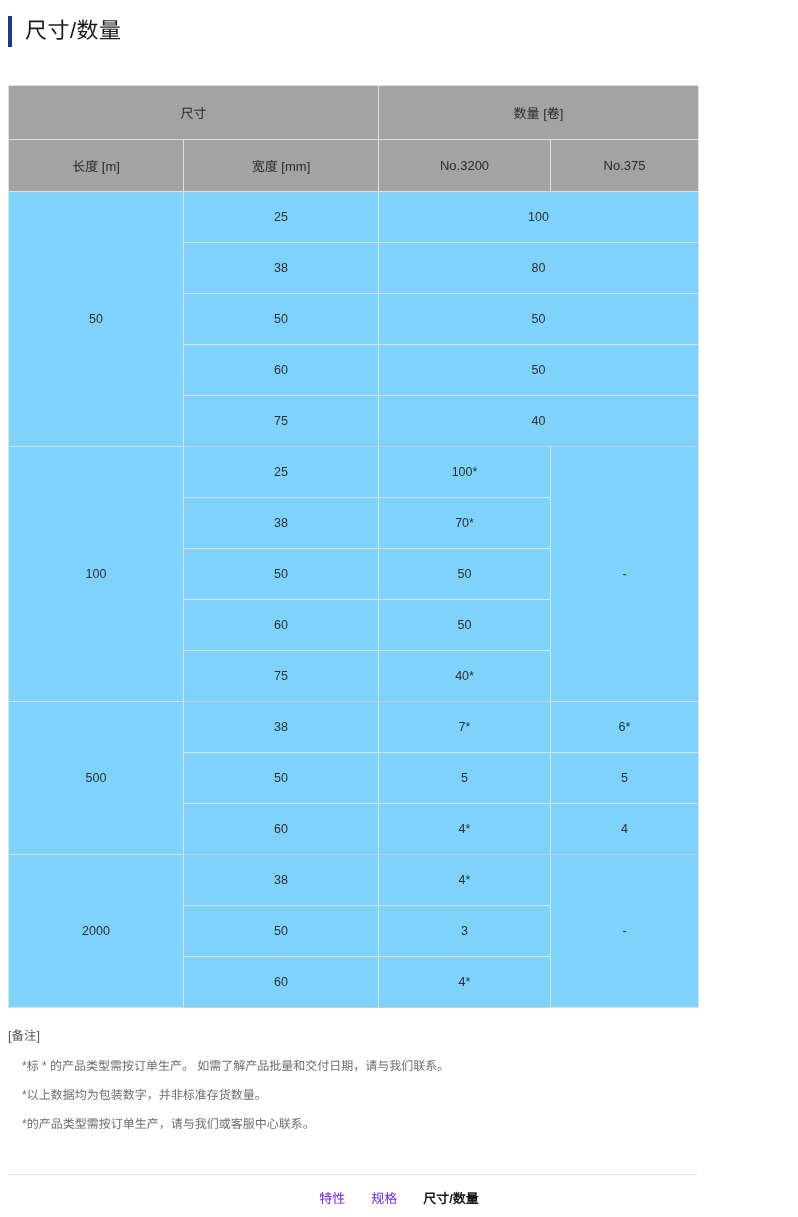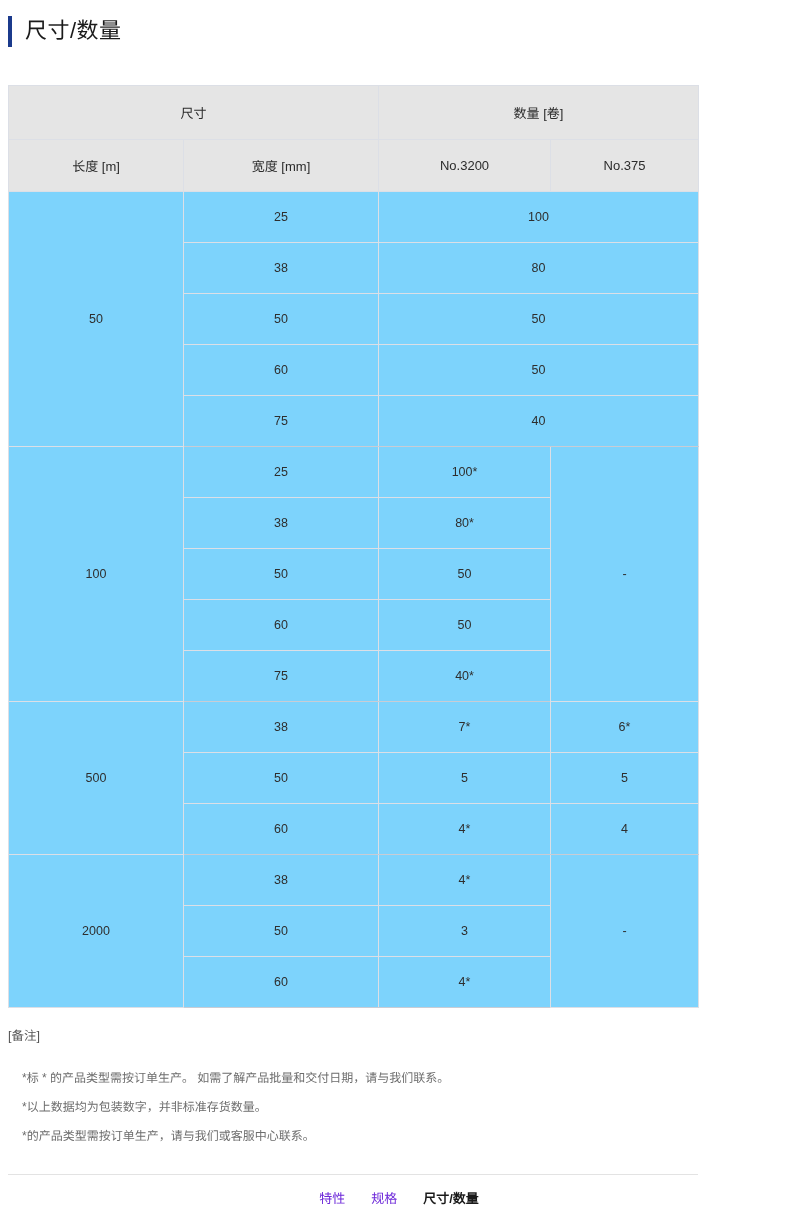--- a/index.html
+++ b/index.html
@@ -59,21 +59,21 @@
 
   table.spec th,
   table.spec td {
     border: 1px solid #dcdfe6;
     text-align: center;
     vertical-align: middle;
     font-weight: 400;
     padding: 0;
   }
   table.spec thead th {
-    background: #e5e5e5;
+    background: #a3a3a3;
     color: #2b2b2b;
     font-size: 13px;
     height: 28px;
   }
   table.spec thead tr.head-top th { height: 53px; }
   table.spec thead tr.head-sub th { height: 51px; }
 
   table.spec tbody td {
     height: 50px;
     background: #7dd3fc;
@@ -90,21 +90,21 @@
   .notes {
     margin-top: 22px;
     padding: 0 8px;
     font-size: 12px;
     color: #6a6a6a;
     line-height: 1;
   }
   .notes-heading {
     color: #555555;
     font-size: 12.5px;
-    margin-bottom: 29px;
+    margin-bottom: 17px;
   }
   .note-line {
     margin: 0 0 17px 14px;
     font-size: 12px;
     color: #6d6d6d;
   }
 
   
   .bottom-rule {
     position: absolute;
@@ -186,21 +186,21 @@
       </tr>
 
       <tr>
         <td class="len-cell" rowspan="5">100</td>
         <td>25</td>
         <td>100*</td>
         <td rowspan="5">-</td>
       </tr>
       <tr>
         <td>38</td>
-        <td>80*</td>
+        <td>70*</td>
       </tr>
       <tr>
         <td>50</td>
         <td>50</td>
       </tr>
       <tr>
         <td>60</td>
         <td>50</td>
       </tr>
       <tr class="block-end">

